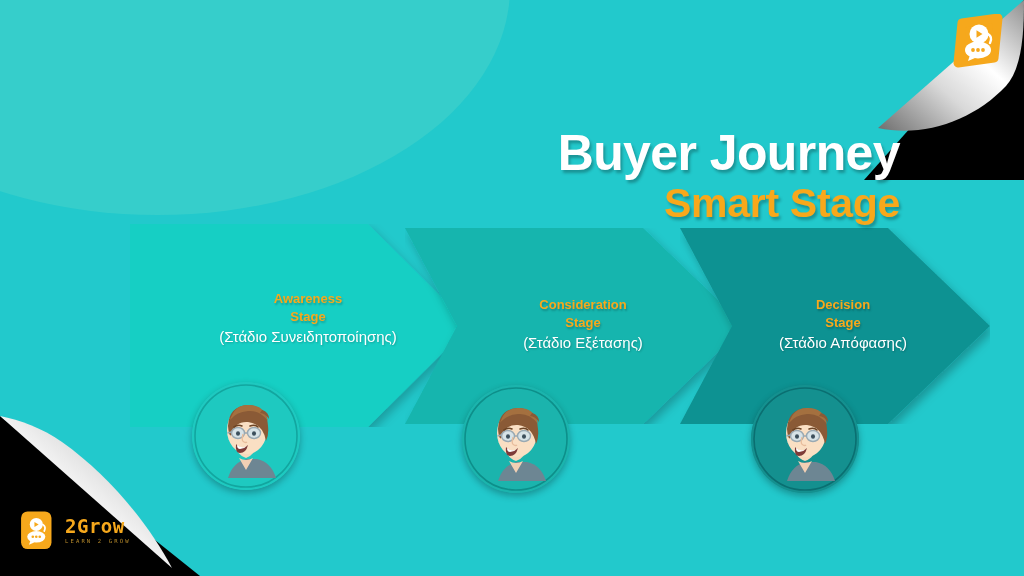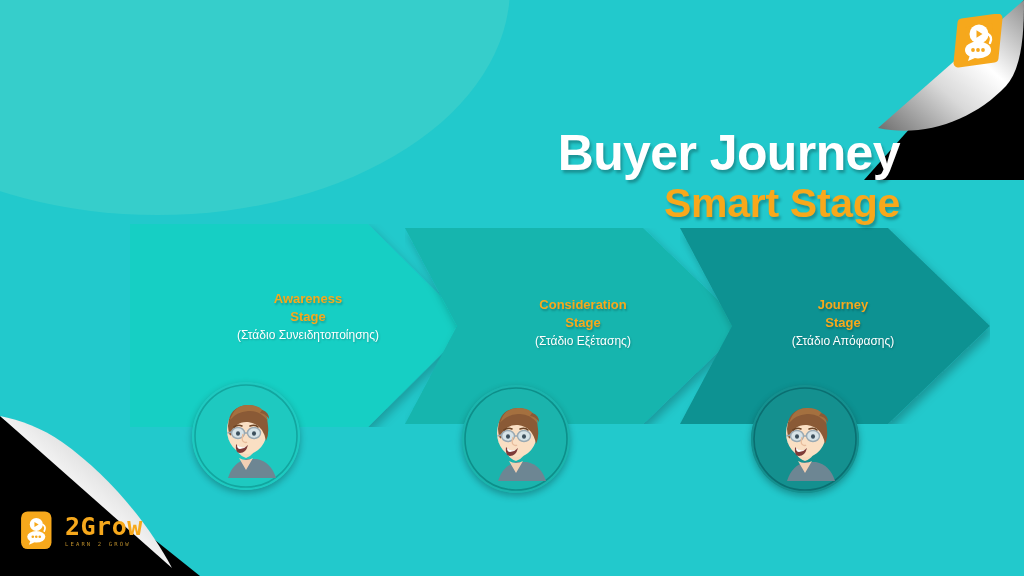--- a/index.html
+++ b/index.html
@@ -73,21 +73,21 @@
   }
   .stage-title {
     font-size:13px;
     font-weight:bold;
     color:#f8a81b;
     line-height:1.35;
     text-shadow:1px 2px 2px rgba(0,0,0,.22);
     white-space:pre-line;
   }
   .stage-sub {
-    font-size:12px;
+    font-size:15px;
     color:#ffffff;
     margin-top:3px;
     text-shadow:1px 1px 2px rgba(0,0,0,.22);
     white-space:nowrap;
   }
 
   
   .avatar {
     position:absolute;
     width:108px; height:108px;
@@ -96,21 +96,21 @@
     z-index:7;
     box-shadow:0 3px 7px rgba(0,0,0,.28);
   }
   .avatar svg { display:block; }
 
   
   #logo-tr { position:absolute; right:18px; top:14px; z-index:9; }
   #logo-bl { position:absolute; left:16px; bottom:22px; z-index:9; display:flex; align-items:center; gap:7px; }
   .logo-text-wrap { display:flex; flex-direction:column; justify-content:center; }
   .logo-word {
-    font-size:25px; font-weight:bold; color:#f6a81c;
+    font-size:19px; font-weight:bold; color:#f6a81c;
     letter-spacing:.5px; line-height:1;
     font-family:"DejaVu Sans Mono", monospace;
   }
   .logo-tag {
     font-size:5.6px; color:#b78a2a; letter-spacing:2.1px;
     margin-top:3px; line-height:1;
     font-family:"DejaVu Sans Mono", monospace;
   }
 </style>
 </head>
@@ -158,21 +158,21 @@
     <div class="stage" style="left:680px; top:228px; width:310px; height:196px;">
       <svg class="arrow-svg" width="310" height="196" viewBox="0 0 310 196">
         <defs>
           <filter id="ash3" x="-20%" y="-20%" width="150%" height="160%">
             <feDropShadow dx="3" dy="5" stdDeviation="5" flood-color="#000" flood-opacity="0.26"></feDropShadow>
           </filter>
         </defs>
         <path d="M0,0 L208,0 L310,98 L208,196 L0,196 L52,98 L0,0 Z" fill="#119292" filter="url(#ash3)"></path>
       </svg>
       <div class="labels" style="top:68px;">
-        <div class="stage-title">Journey
+        <div class="stage-title">Decision
 Stage</div>
         <div class="stage-sub">(Στάδιο Απόφασης)</div>
       </div>
     </div>
   </div>
 
   <div class="avatar" style="left:192px; top:382px; background:#1ec9c0;">
     <svg width="108" height="108" viewBox="0 0 108 108">
       <circle cx="54" cy="54" r="54" fill="#1ec9c0"></circle>
       <circle cx="54" cy="54" r="51" fill="none" stroke="#12a69f" stroke-width="1.6"></circle>

